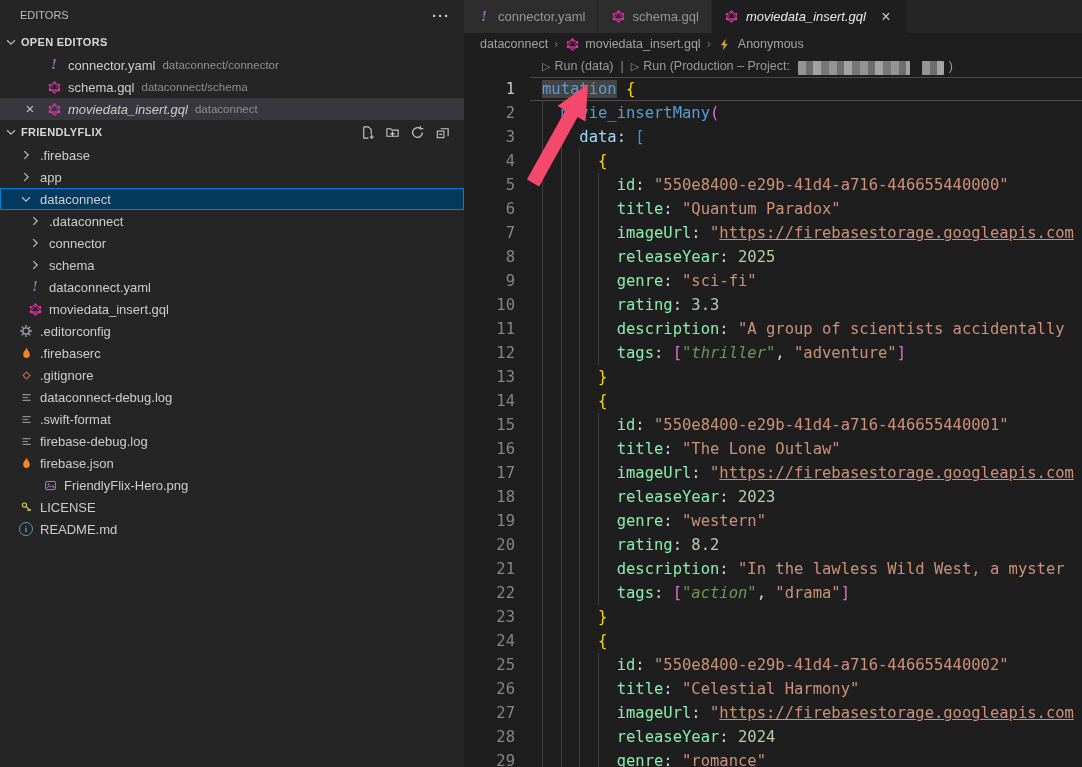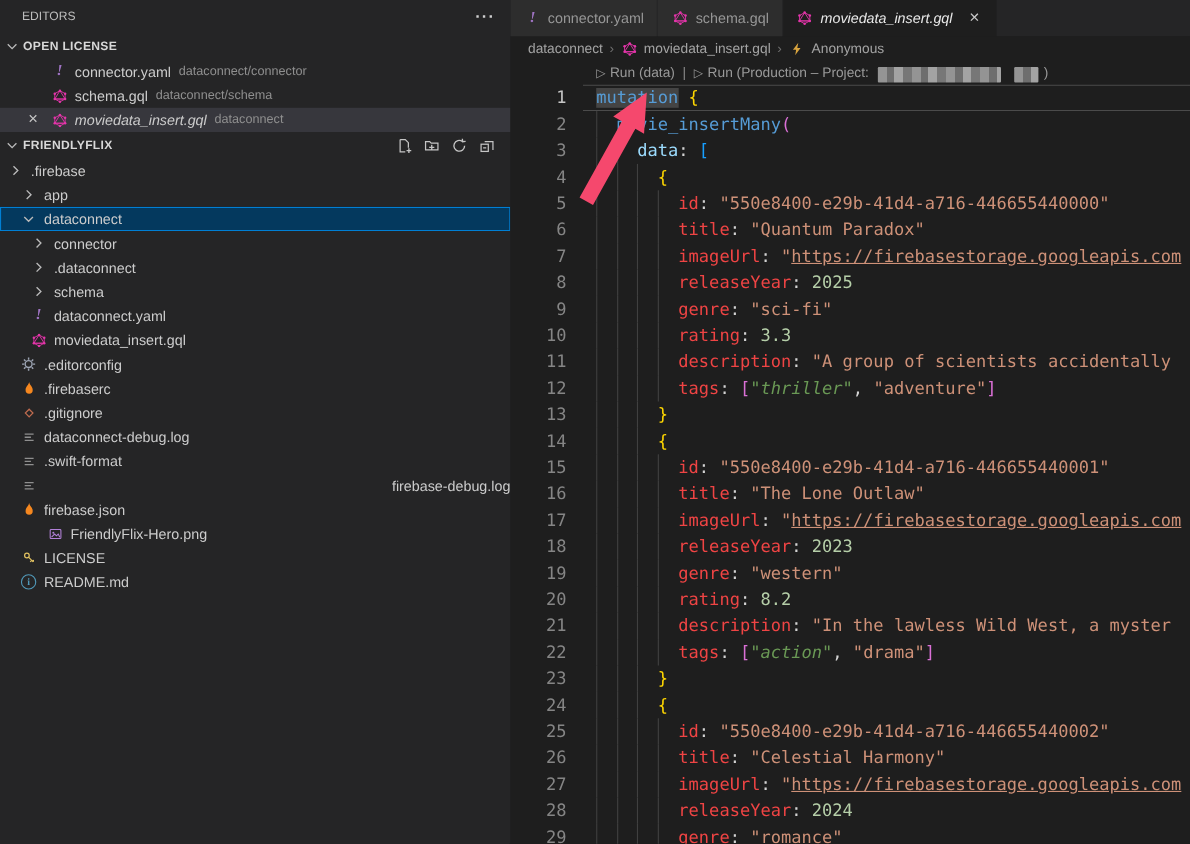--- a/index.html
+++ b/index.html
@@ -53,21 +53,21 @@
   
   .code{position:relative;font-family:"DejaVu Sans Mono",monospace;font-size:15.5px;line-height:24px;color:#d4d4d4}
   .code-line{height:24px;display:flex;white-space:pre;position:relative}
   .gutter{width:78px;flex:none;text-align:right;padding-right:27px;box-sizing:border-box;
           color:#858585;flex-shrink:0}
   .gutter.ln-active{color:#c6c6c6}
   .guide{position:absolute;top:0;bottom:0;width:1px;background:#404040}
   .cur-line{position:absolute;left:66px;right:0;top:0;height:24px;box-sizing:border-box;
             border-top:1px solid rgba(255,255,255,.20);border-bottom:1px solid rgba(255,255,255,.20);
             pointer-events:none}
-  .tk-k{color:#569cd6}.tk-f{color:#9cdcfe}.tk-p{color:#ef4444}.tk-s{color:#ce9178}
+  .tk-k{color:#569cd6}.tk-f{color:#9cdcfe}.tk-p{color:#86efac}.tk-s{color:#ce9178}
   .tk-u{text-decoration:underline}
   .tk-n{color:#b5cea8}.tk-g{color:#6a9955;font-style:italic}
   .tk-b1{color:#ffd700}.tk-b2{color:#da70d6}.tk-b3{color:#179fff}.tk-w{color:#d4d4d4}
   .tk-hl{background:rgba(115,115,115,.45)}
   .arrow-svg{position:absolute;left:0;top:0;pointer-events:none;z-index:5}
   .yaml-bang{color:#a074c4;font-weight:bold;font-style:italic;font-size:14px;font-family:"Liberation Serif",serif}
   .info-circ{width:12px;height:12px;border:1.3px solid #519aba;border-radius:50%;color:#519aba;
              font-size:9px;display:flex;align-items:center;justify-content:center;font-weight:bold;
              font-family:"Liberation Serif",serif}
 </style>
@@ -78,21 +78,21 @@
   <div class="explorer-title">
     <span>EDITORS</span>
     <span class="more">···</span>
   </div>
   <div class="sec-header">
     <span class="chev expanded">
         <svg width="14" height="14" viewBox="0 0 16 16" fill="none">
           <path d="M6 3.5l4.5 4.5L6 12.5" stroke="#bababa" stroke-width="1.4"></path>
         </svg>
       </span>
-    <span class="hlabel">OPEN LICENSE</span>
+    <span class="hlabel">OPEN EDITORS</span>
   </div>
   <div id="oe-list">
       <div class="row oe-row">
         <span class="close-slot"></span>
         <span class="spacer8"></span>
         <span class="icon16">
           <span class="yaml-bang">!</span>
         </span>
         <span class="fname">connector.yaml</span>
         <span class="desc">dataconnect/connector</span>
@@ -173,21 +173,21 @@
         </span>
         <span class="icon16">
           <svg width="15" height="15" viewBox="0 0 16 16" fill="none">
             <rect x="2.5" y="6.5" width="7" height="7" stroke="#c5c5c5" stroke-width="1.2"></rect>
      <path d="M6 4h8v8M4.5 10h3" stroke="#c5c5c5" stroke-width="1.2"></path>
           </svg>
         </span>
       </span>
   </div>
   <div id="tree">
-      <div class="row" style="padding-left: 6px;">
+      <div class="row" style="padding-left: 18px;">
         <span class="chev">
           <svg width="14" height="14" viewBox="0 0 16 16" fill="none">
             <path d="M6 3.5l4.5 4.5L6 12.5" stroke="#bababa" stroke-width="1.4"></path>
           </svg>
         </span>
         <span class="fname">.firebase</span>
       </div>
       <div class="row" style="padding-left: 18px;">
         <span class="chev">
           <svg width="14" height="14" viewBox="0 0 16 16" fill="none">
@@ -203,29 +203,29 @@
           </svg>
         </span>
         <span class="fname">dataconnect</span>
       </div>
       <div class="row" style="padding-left: 27px;">
         <span class="chev">
           <svg width="14" height="14" viewBox="0 0 16 16" fill="none">
             <path d="M6 3.5l4.5 4.5L6 12.5" stroke="#bababa" stroke-width="1.4"></path>
           </svg>
         </span>
-        <span class="fname">connector</span>
+        <span class="fname">.dataconnect</span>
       </div>
       <div class="row" style="padding-left: 27px;">
         <span class="chev">
           <svg width="14" height="14" viewBox="0 0 16 16" fill="none">
             <path d="M6 3.5l4.5 4.5L6 12.5" stroke="#bababa" stroke-width="1.4"></path>
           </svg>
         </span>
-        <span class="fname">.dataconnect</span>
+        <span class="fname">connector</span>
       </div>
       <div class="row" style="padding-left: 27px;">
         <span class="chev">
           <svg width="14" height="14" viewBox="0 0 16 16" fill="none">
             <path d="M6 3.5l4.5 4.5L6 12.5" stroke="#bababa" stroke-width="1.4"></path>
           </svg>
         </span>
         <span class="fname">schema</span>
       </div>
       <div class="row" style="padding-left: 27px;">
@@ -294,21 +294,21 @@
       <div class="row" style="padding-left: 18px;">
         <span class="icon16">
           <svg width="13" height="13" viewBox="0 0 16 16" fill="none">
             <g stroke="#8f8f8f" stroke-width="1.4">
               <path d="M3 4.5h10M3 8h7M3 11.5h10"></path>
             </g>
           </svg>
         </span>
         <span class="fname">.swift-format</span>
       </div>
-      <div class="row" style="padding-left: 18px; justify-content: space-between;">
+      <div class="row" style="padding-left: 18px;">
         <span class="icon16">
           <svg width="13" height="13" viewBox="0 0 16 16" fill="none">
             <g stroke="#8f8f8f" stroke-width="1.4">
               <path d="M3 4.5h10M3 8h7M3 11.5h10"></path>
             </g>
           </svg>
         </span>
         <span class="fname">firebase-debug.log</span>
       </div>
       <div class="row" style="padding-left: 18px;">

